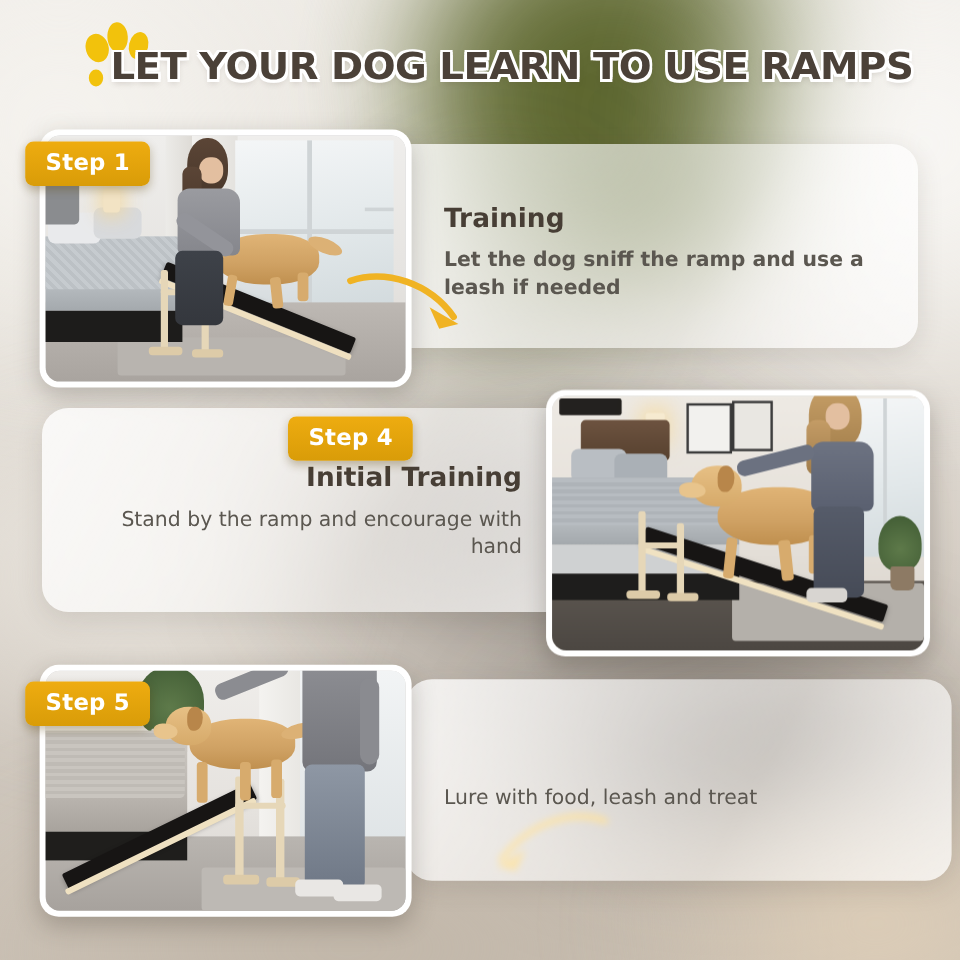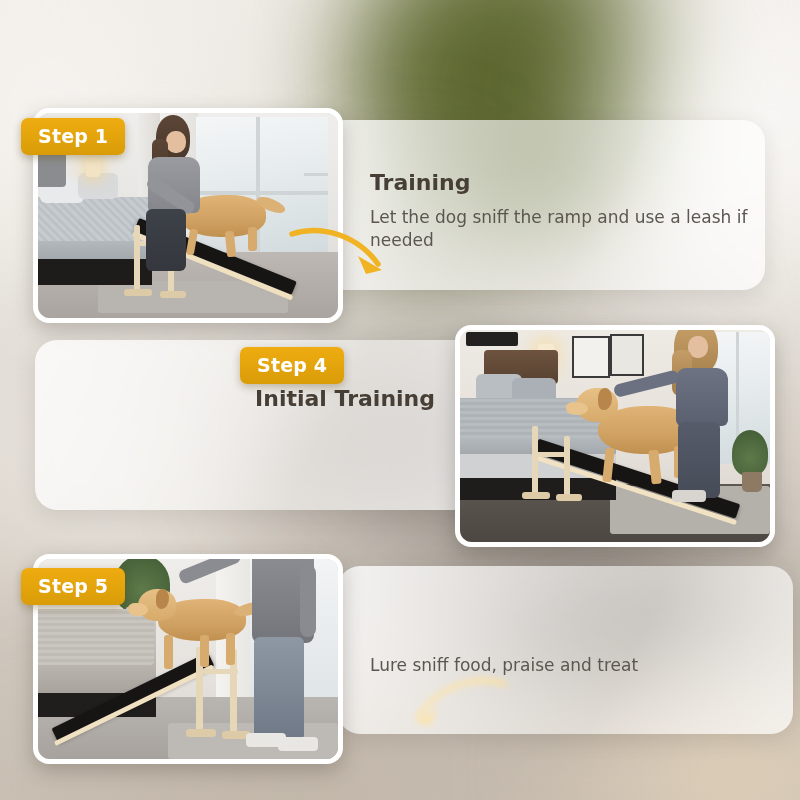--- a/index.html
+++ b/index.html
@@ -101,21 +101,21 @@
     position:absolute;
     font-family:"DejaVu Sans", sans-serif;
     font-weight:700;font-size:22px;color:#473e35;line-height:1;
   }
   .p-body{
     position:absolute;
     font-family:"DejaVu Sans", sans-serif;
     font-weight:400;font-size:17px;color:#5b5750;line-height:1.38;
   }
   #panel1 .p-title{left:60px;top:52px;}
-  #panel1 .p-body{left:60px;top:86px;width:380px;}
+  #panel1 .p-body{left:60px;top:86px;width:380px;font-weight:bold;}
   #panel2 .p-title{right:55px;top:48px;text-align:right;}
   #panel2 .p-body{right:55px;top:82px;width:380px;text-align:right;}
   #panel3 .p-title{left:32px;top:54px;}
   #panel3 .p-body{left:32px;top:88px;width:390px;}
 
   
   .photo{
     position:absolute;border-radius:16px;overflow:hidden;
     background:#fff;padding:5px;
     box-shadow:0 7px 20px rgba(50,42,34,.26);
@@ -196,20 +196,29 @@
     <div class="bg-blob blob-green"></div>
     <div class="bg-blob blob-green2"></div>
     <div class="bg-blob blob-white-r"></div>
     <div class="bg-blob blob-lightmid"></div>
     <div class="bg-blob blob-dark"></div>
     <div class="bg-blob blob-dark2"></div>
     <div class="bg-blob blob-taupe"></div>
     <div class="bg-blob blob-warm"></div>
   </div>
 
+  <div class="header">
+    <svg class="paw" viewBox="0 0 60 58">
+      <ellipse cx="13" cy="22" rx="9.5" ry="12" fill="#F2C20C" transform="rotate(-16 13 22)"></ellipse>
+      <ellipse cx="30" cy="13" rx="8.5" ry="12.5" fill="#F2C20C" transform="rotate(-4 30 13)"></ellipse>
+      <ellipse cx="47.5" cy="20" rx="8" ry="11.5" fill="#F2C20C" transform="rotate(13 47.5 20)"></ellipse>
+      <ellipse cx="12" cy="47" rx="6" ry="7" fill="#F2C20C"></ellipse>
+    </svg>
+    <div class="title">LET YOUR DOG LEARN TO USE RAMPS</div>
+  </div>
 
   <div class="row" id="row1">
 
     <div class="panel" id="panel1">
       <div class="p-title">Training</div>
       <div class="p-body">Let the dog sniff the ramp and use a leash if needed</div>
     </div>
 
     <div class="photo" id="photo1">
       <div class="photo-inner">
@@ -269,20 +278,21 @@
     <svg class="arrow" id="arrow1" viewBox="0 0 110 70">
       <path d="M4 14 C34 4, 70 16, 90 44" stroke="#F0B323" stroke-width="5.5" fill="none" stroke-linecap="round"></path>
       <path d="M70 36 L94 50 L78 54 Z" fill="#F0B323"></path>
     </svg>
   </div>
 
   <div class="row" id="row2">
 
     <div class="panel" id="panel2">
       <div class="p-title">Initial Training</div>
+      <div class="p-body">Stand by the ramp and encourage with hand</div>
     </div>
 
     <div class="photo" id="photo2">
       <div class="photo-inner">
         <div class="scene">
           <div class="sc-wall" style="background:linear-gradient(180deg,#eeeae4 0%,#e4dfd8 60%,#d6d0c8 100%);"></div>
           <div class="sc-tv" style="left:6px;top:2px;width:52px;height:14px;"></div>
           <div class="sc-sconce" style="left:78px;top:14px;width:16px;height:22px;"></div>
           <div class="sc-frame" style="left:112px;top:6px;width:34px;height:38px;"></div>
           <div class="sc-frame" style="left:150px;top:4px;width:30px;height:38px;background:#e9e7e2;"></div>
@@ -338,21 +348,21 @@
 
     <svg class="arrow" id="arrow2" viewBox="0 0 110 72">
       <path d="M106 12 C78 2, 42 14, 20 44" stroke="#F0B323" stroke-width="5.5" fill="none" stroke-linecap="round"></path>
       <path d="M40 36 L16 50 L32 54 Z" fill="#F0B323"></path>
     </svg>
   </div>
 
   <div class="row" id="row3">
 
     <div class="panel" id="panel3">
-      <div class="p-body">Lure sniff food, praise and treat</div>
+      <div class="p-body">Lure with food, leash and treat</div>
     </div>
 
     <div class="photo" id="photo3">
       <div class="photo-inner">
         <div class="scene">
           <div class="sc-wall" style="background:linear-gradient(180deg,#efedea 0%,#e5e2de 58%,#d8d4cf 100%);"></div>
           <div class="sc-curtain" style="left:178px;top:0;width:42px;height:150px;background:linear-gradient(90deg,#f4f3f0,#e6e4e0);"></div>
           <div class="sc-window" style="left:212px;top:0;width:88px;height:146px;background:linear-gradient(180deg,#f2f4f5,#dfe4e6);"></div>
           <div class="sc-plant" style="left:76px;top:-4px;width:56px;height:58px;"></div>
           <div class="sc-pot" style="left:88px;top:48px;width:30px;height:24px;background:#cfcac2;"></div>

